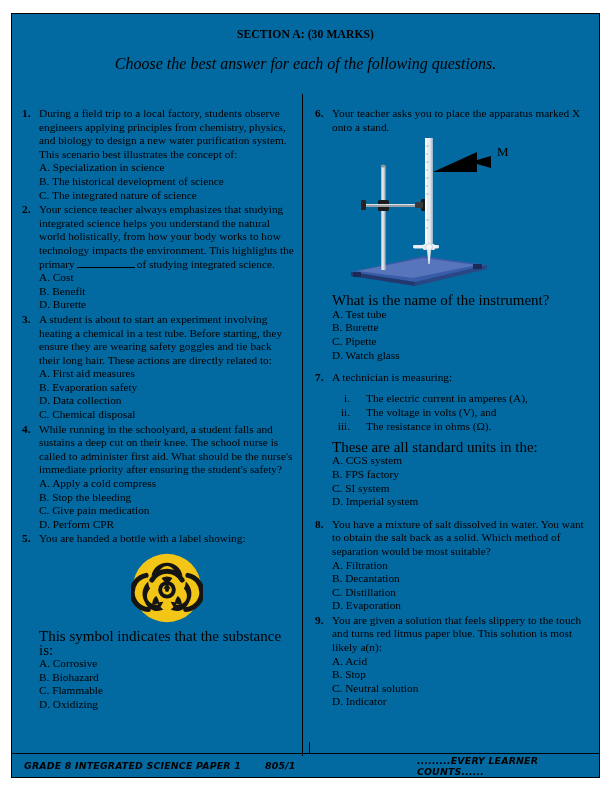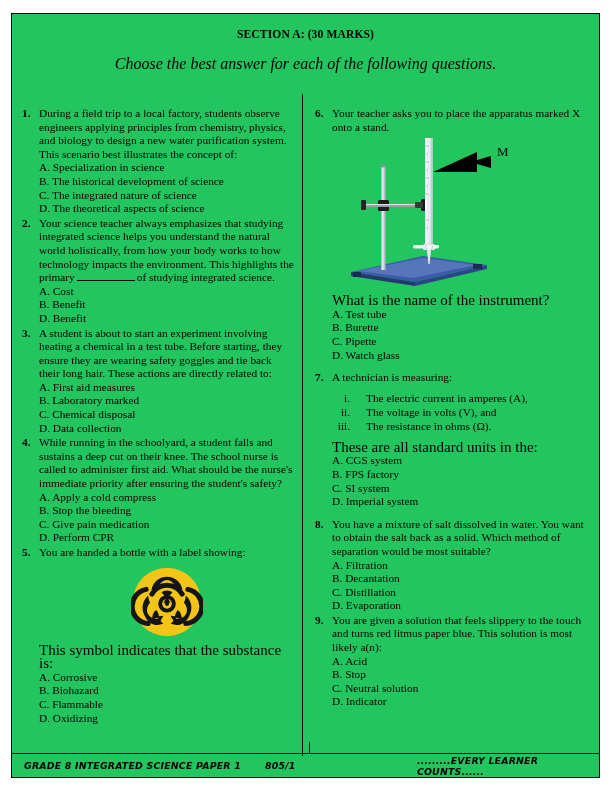--- a/index.html
+++ b/index.html
@@ -15,21 +15,21 @@
     overflow: hidden;
   }
   #page {
     position: absolute;
     left: 11px;
     top: 13px;
     width: 589px;
     height: 765px;
     border: 1.6px solid #000000;
     box-sizing: border-box;
-    background: #22c55e;
+    background: #0369a1;
   }
   .header-zone {
     padding-top: 14px;
   }
   .section-title {
     text-align: center;
     font-weight: bold;
     font-size: 11.6px;
     letter-spacing: 0.1px;
   }
@@ -178,42 +178,41 @@
 
     <div class="col col-left">
 
       <div class="q">
         <div class="q-num">1.</div>
         <div class="q-body">
           <p class="q-stem">During a field trip to a local factory, students observe engineers applying principles from chemistry, physics, and biology to design a new water purification system. This scenario best illustrates the concept of:</p>
           <p class="opt">A. Specialization in science</p>
           <p class="opt">B. The historical development of science</p>
           <p class="opt">C. The integrated nature of science</p>
-          <p class="opt">D. The theoretical aspects of science</p>
         </div>
       </div>
 
       <div class="q">
         <div class="q-num">2.</div>
         <div class="q-body">
           <p class="q-stem"><span>Your science teacher always emphasizes that studying integrated science helps you understand the natural world holistically, from how your body works to how technology impacts the environment. This highlights the primary</span><span class="blank-underline"></span><span>of studying integrated science.</span></p>
           <p class="opt">A. Cost</p>
           <p class="opt">B. Benefit</p>
-          <p class="opt">D. Benefit</p>
+          <p class="opt">D. Burette</p>
         </div>
       </div>
 
       <div class="q">
         <div class="q-num">3.</div>
         <div class="q-body">
           <p class="q-stem">A student is about to start an experiment involving heating a chemical in a test tube. Before starting, they ensure they are wearing safety goggles and tie back their long hair. These actions are directly related to:</p>
           <p class="opt">A. First aid measures</p>
-          <p class="opt">B. Laboratory marked</p>
+          <p class="opt">B. Evaporation safety</p>
+          <p class="opt">D. Data collection</p>
           <p class="opt">C. Chemical disposal</p>
-          <p class="opt">D. Data collection</p>
         </div>
       </div>
 
       <div class="q">
         <div class="q-num">4.</div>
         <div class="q-body">
           <p class="q-stem">While running in the schoolyard, a student falls and sustains a deep cut on their knee. The school nurse is called to administer first aid. What should be the nurse's immediate priority after ensuring the student's safety?</p>
           <p class="opt">A. Apply a cold compress</p>
           <p class="opt">B. Stop the bleeding</p>
           <p class="opt">C. Give pain medication</p>

